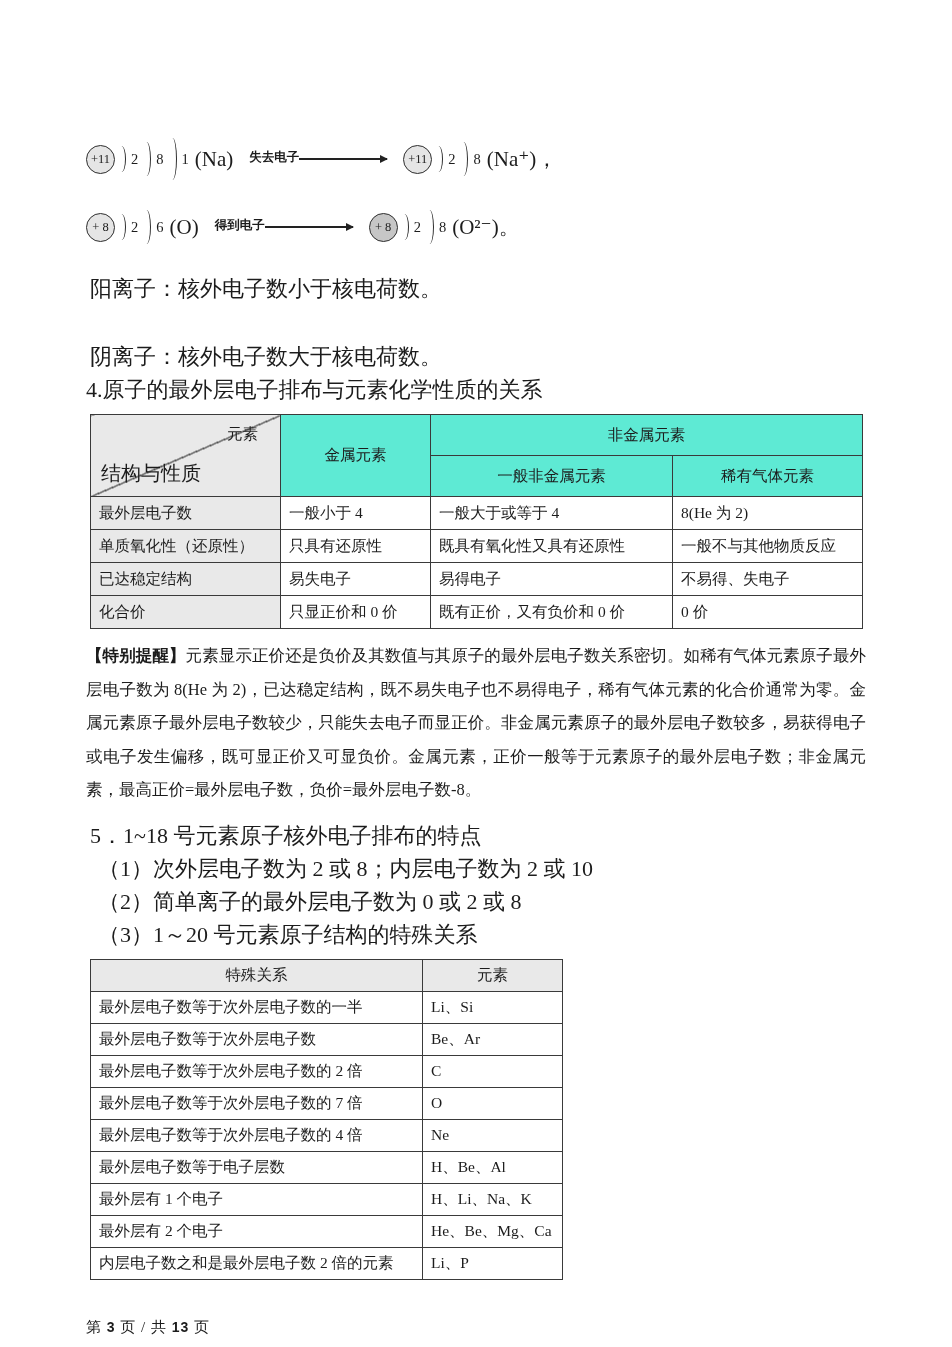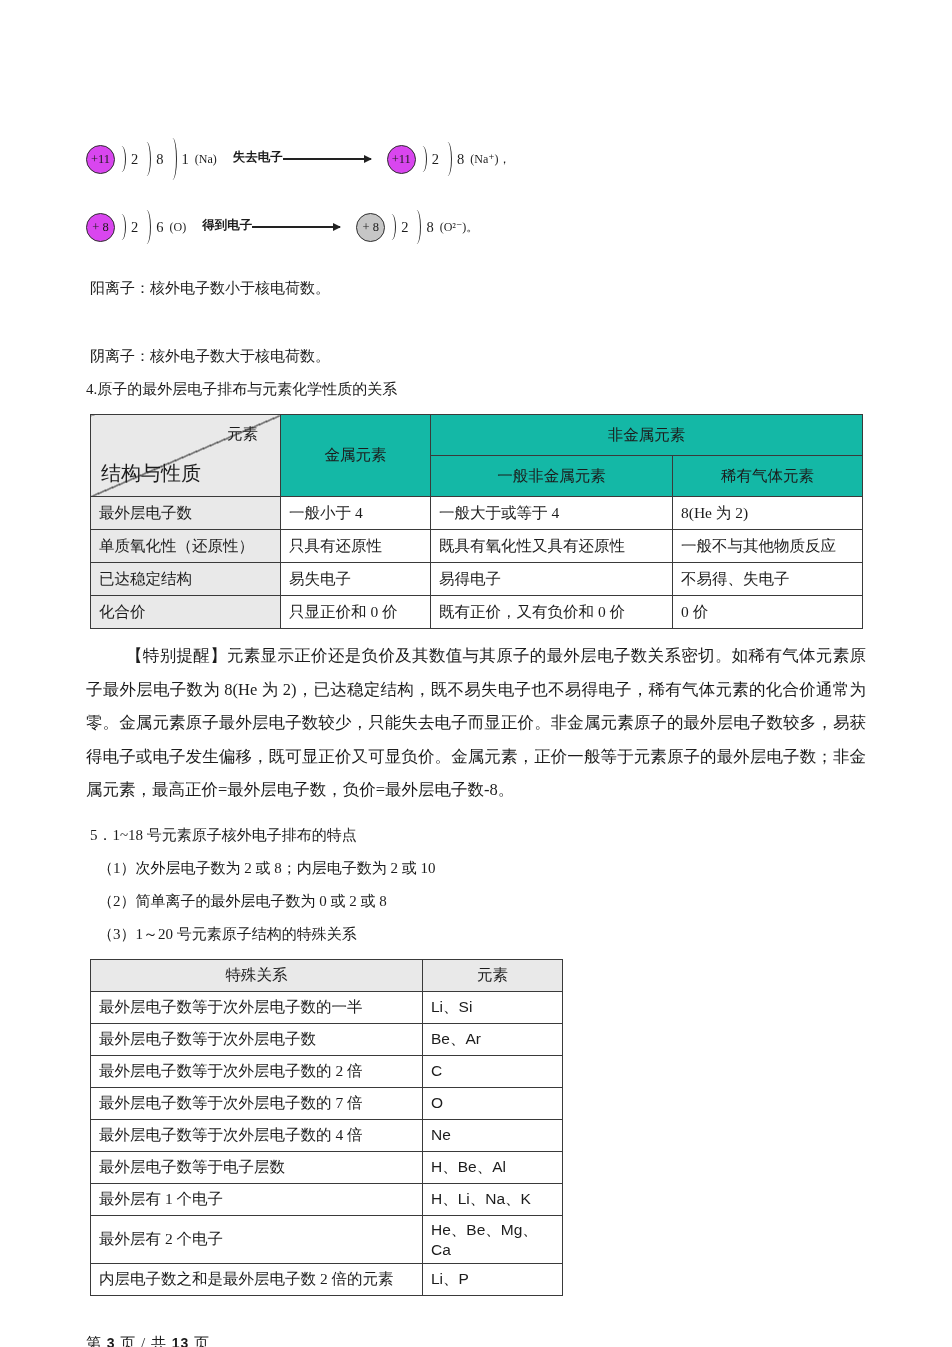--- a/index.html
+++ b/index.html
@@ -12,80 +12,80 @@
   }
   .page { width:952px; height:1347px; padding:126px 86px 0 86px; }
 
   
   .diagram-row { display:flex; align-items:center; height:66px; }
   .diagram-row + .diagram-row { margin-top:2px; }
   .bohr { display:inline-flex; align-items:center; }
   .nucleus {
     width:29px; height:29px; border:1.3px solid #2e2e2e; border-radius:50%;
     display:inline-flex; align-items:center; justify-content:center;
-    font-size:12.5px; flex:0 0 auto; background:#d946ef;
+    font-size:12.5px; flex:0 0 auto; background:#e5e5e5;
   }
   .nucleus.shaded { background:#c6c6c6; }
   .arc {
     display:inline-block; width:9px;
     border-right:1.4px solid #2e2e2e; border-radius:50%;
     margin-left:2px;
   }
   .arc.a1 { height:26px; }
   .arc.a2 { height:34px; }
   .arc.a3 { height:42px; }
   .shellnum { font-size:14.5px; margin:0 2px 0 5px; }
-  .species { font-size:12px; margin-left:4px; white-space:nowrap; }
+  .species { font-size:21px; margin-left:4px; white-space:nowrap; }
   .arrow-block { display:inline-flex; flex-direction:row; align-items:center; margin:0 16px; }
   .arrow-label {
     font-family:"Liberation Sans","DejaVu Sans",sans-serif;
     font-weight:bold; font-size:12.5px; margin-bottom:3px; white-space:nowrap;
   }
   .arrow-line { width:88px; height:1.5px; background:#222; position:relative; }
   .arrow-line::after {
     content:""; position:absolute; right:-1px; top:-3.6px;
     border-left:8px solid #222; border-top:4.3px solid transparent; border-bottom:4.3px solid transparent;
   }
 
   
-  .text-line { font-size:15px; line-height:33px; }
+  .text-line { font-size:22px; line-height:33px; }
   .indent-1 { padding-left:4px;margin-top:35px; }
   .indent-2 { padding-left:12px; }
   .mt-12 { margin-top:12px; }
 
   
   table { border-collapse:collapse; table-layout:fixed; margin-left:4px; }
   td { border:1px solid #3a3a3a; font-size:15.5px; padding:4px 8px; vertical-align:middle; }
   .t1 { width:772px; margin-top:8px; }
-  .t1 .hdr { background:#14b8a6; text-align:center; }
+  .t1 .hdr { background:#5eead4; text-align:center; }
   .t1 .rowlabel { background:#e9e9e9; }
   .t1 td { height:33px; }
   .t1 tr.hrow td { height:40px; }
   .diag-cell {
     position:relative; padding:0;
     background:
       linear-gradient(to bottom right,
         transparent calc(50% - 0.7px), #555 calc(50% - 0.7px),
         #555 calc(50% + 0.7px), transparent calc(50% + 0.7px)),
       #e9e9e9;
   }
   .diag-top { position:absolute; top:9px; right:22px; font-size:15.5px; }
   .diag-bottom { position:absolute; bottom:9px; left:10px; font-size:20px; }
 
   .t2 { width:472px; margin-top:8px; }
   .t2 .hdr { background:#e9e9e9; text-align:center; }
   .t2 td { height:32px; }
-  .latin { font-family:Liberation Sans, sans-serif;margin-left:40px; }
+  .latin { font-family:Liberation Serif, serif;margin-left:40px; }
 
   
   .note {
     margin-top:10px; font-size:16.5px; line-height:33.5px;
     text-align:justify;
   }
-  .note .note-label { font-weight:normal;margin-left:40px; }
+  .note .note-label { font-weight:bold; }
 
   
   .footer { margin-top:38px; font-size:15px; letter-spacing:1px; }
   .footer b { font-family:"Liberation Sans","DejaVu Sans",sans-serif; font-size:14px; }
 </style>
 </head>
 <body>
 
 <div class="page">
 

